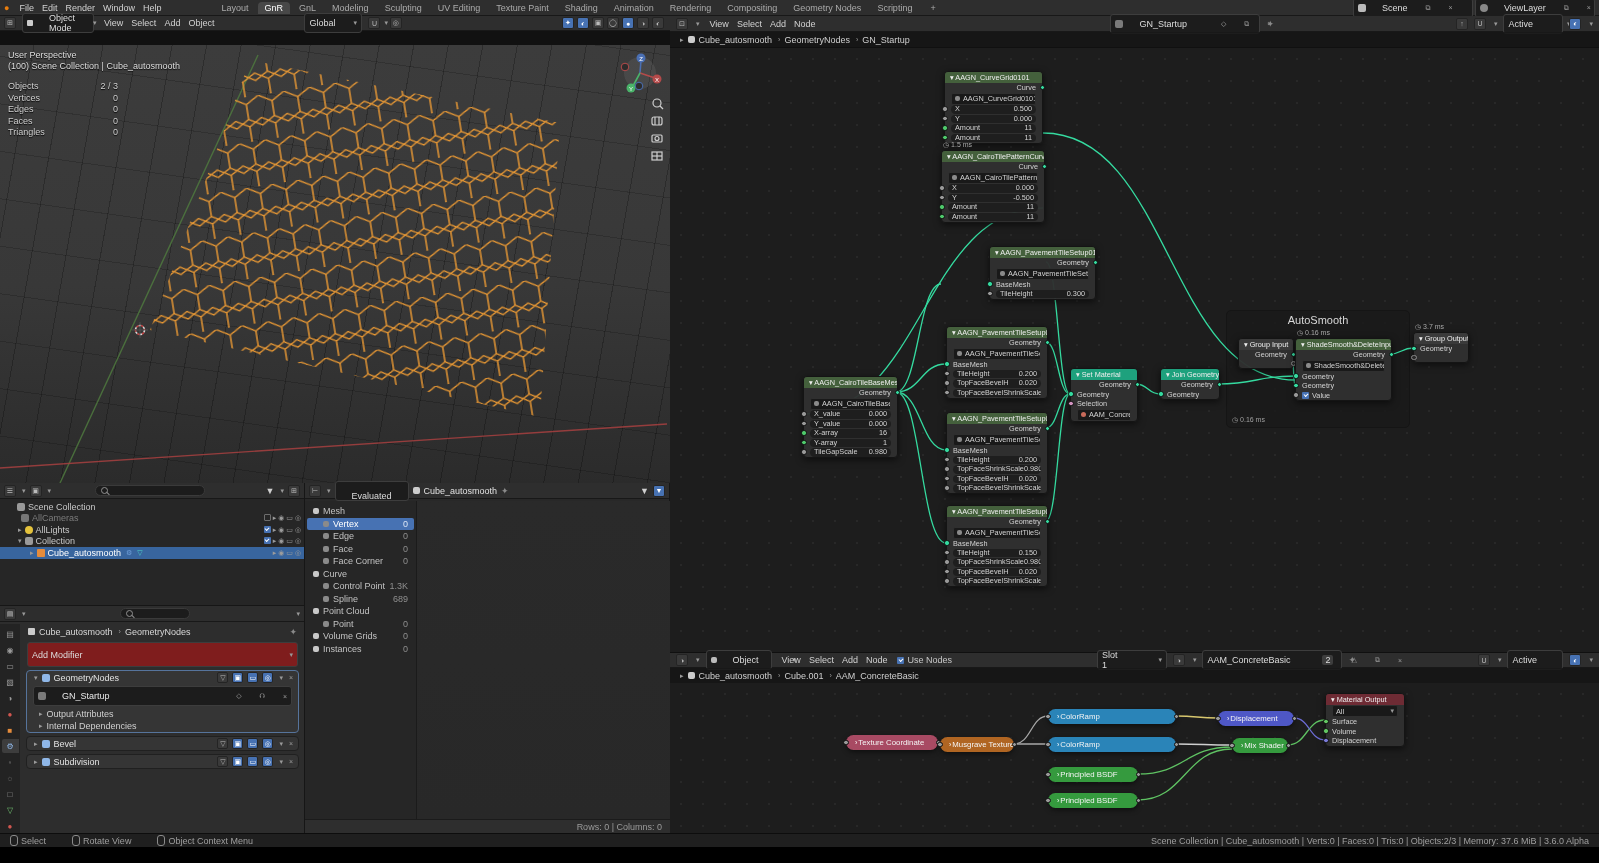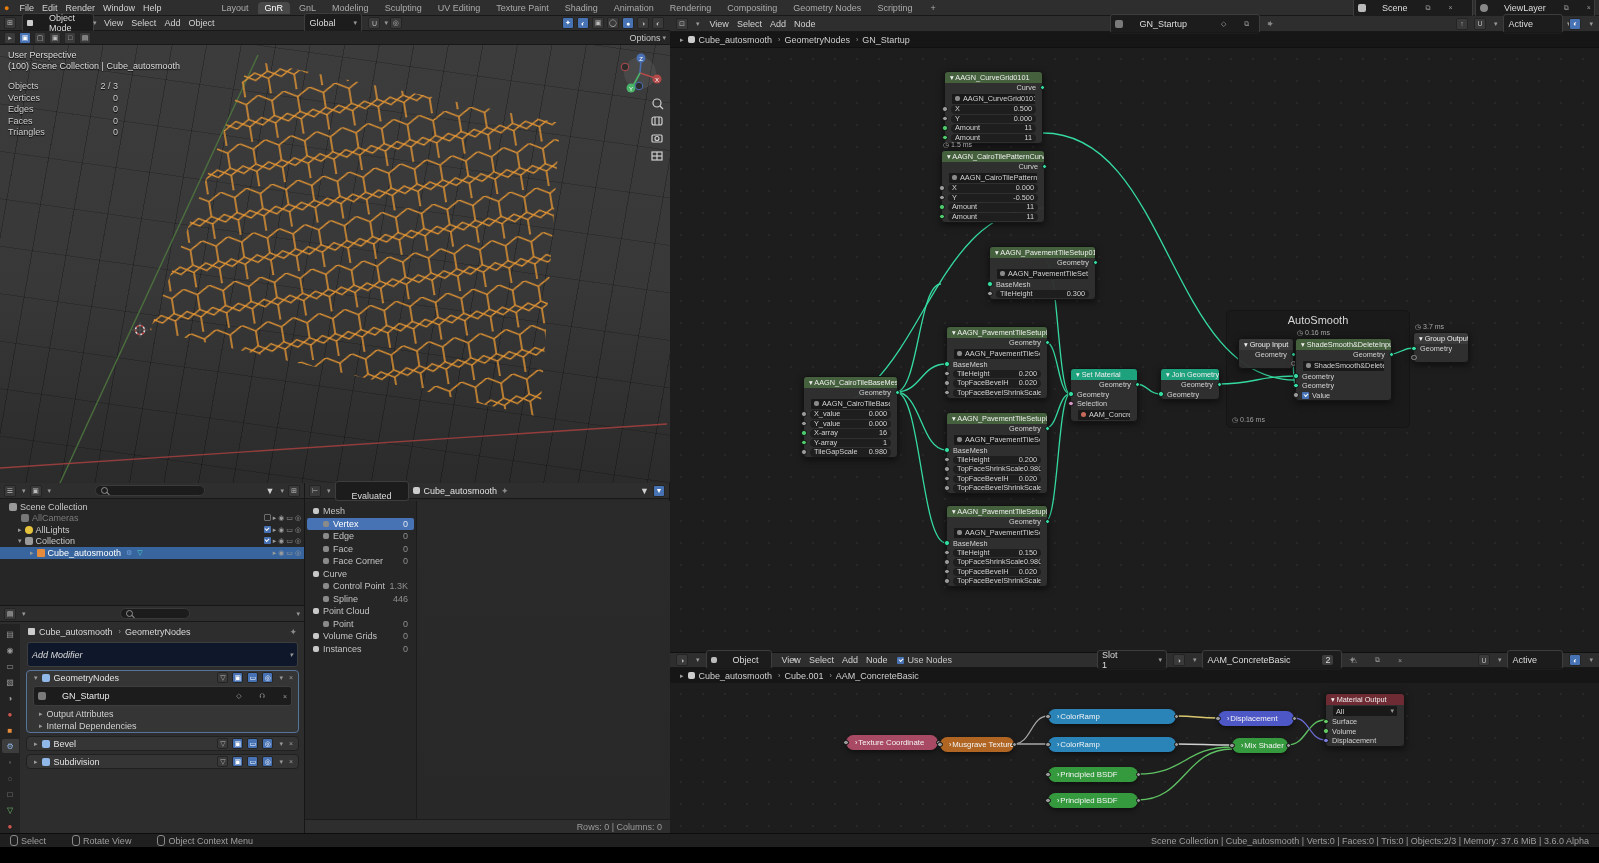--- a/index.html
+++ b/index.html
@@ -156,33 +156,20 @@
       <span class="btnic blue">✦</span>
       <span class="btnic blue">◐</span>
       <span class="btnic">▣</span>
       <span class="btnic">◯</span>
       <span class="btnic blue">●</span>
       <span class="btnic">◑</span>
       <span class="btnic">◐</span>
     </span>
   </div>
 
-  <div class="abs hdr flex" style="left:0;top:31px;width:670px;height:14px;background:#262626;gap:3px;padding:0 4px;">
-    <span class="btnic">▸</span>
-    <span class="btnic blue">▣</span>
-    <span class="btnic">▢</span>
-    <span class="btnic">▣</span>
-    <span class="btnic">□</span>
-    <span class="btnic">▤</span>
-    <span style="flex:1"></span>
-    <span class="flex">
-        <span>Options</span>
-        <span class="chev">▾</span>
-      </span>
-  </div>
 
   <div class="abs" id="viewport" style="left:0;top:45px;width:670px;height:438px;">
     <div id="vp-grid"></div>
     <svg width="670" height="438" style="position:absolute;inset:0;">
       <defs>
         <pattern id="hex" width="26" height="45" patternUnits="userSpaceOnUse" patternTransform="rotate(-9)">
           <path d="M13,0 L26,7.5 L26,22.5 L13,30 L0,22.5 L0,7.5 Z" fill="none" stroke="#f9a133" stroke-width="1.4"></path>
           <path d="M26,22.5 L39,30 L39,45 L26,52.5 L13,45 L13,30 Z" fill="none" stroke="#f9a133" stroke-width="1.4" transform="translate(-13,0)"></path>
         </pattern>
       </defs>
@@ -258,21 +245,21 @@
         <span class="chev">▾</span>
       <span class="searchbox" style="width:110px;margin-left:40px;">
           <span class="mag"></span>
         </span>
       <span style="flex:1"></span>
       <span style="color:#cfcfcf;">▼</span>
         <span class="chev">▾</span>
       <span class="btnic">⊞</span>
     </div>
     <div id="outliner-rows" style="padding-top:2px;">
-        <div class="orow" style="padding-left: 4px;">
+        <div class="orow" style="padding-left: 12px;">
           <span class="chev"></span>
           <span class="cico coll"></span>
           <span>Scene Collection</span>
           <span class="toggles"></span>
         </div>
         <div class="orow dim" style="padding-left: 16px;">
           <span class="chev"></span>
           <span class="cico cam"></span>
           <span>AllCameras</span>
           <span class="toggles">
@@ -378,21 +365,21 @@
       <div class="flex" style="height:15px;gap:4px;padding:0 6px;">
         <span class="cico mesh" style="width:7px;height:7px;background:#ccc;"></span>
         <span id="prop-crumb" class="flex" style="gap:4px;">
             <span style="color: rgb(216, 216, 216);">Cube_autosmooth</span>
             <span class="chev">›</span>
             <span style="color: rgb(216, 216, 216);">GeometryNodes</span>
           </span>
         <span style="flex:1"></span>
           <span style="color:#8a8a8a;">✦</span>
       </div>
-      <div class="field" style="margin:3px 5px;height:25px;background:#0f172a;font-style:italic;">
+      <div class="field" style="margin:3px 5px;height:25px;background:#7f1d1d;">
           <span>Add Modifier</span>
           <span style="flex:1"></span>
           <span class="chev">▾</span>
         </div>
       <div id="modifier-list">
           <div class="mpanel" style="border-color: rgb(86, 116, 156);">
             <div class="mrow">
               <span class="chev">▾</span>
               <span class="cico" style="background: rgb(143, 183, 232);"></span>
               <span style="color: rgb(226, 226, 226);">GeometryNodes</span>
@@ -499,21 +486,21 @@
           <span>Curve</span>
         </div>
         <div class="srow" style="padding-left: 16px;">
           <span class="cico" style="width: 6px; height: 6px; background: rgb(138, 138, 138);"></span>
           <span>Control Point</span>
           <span class="cnt">1.3K</span>
         </div>
         <div class="srow" style="padding-left: 16px;">
           <span class="cico" style="width: 6px; height: 6px; background: rgb(138, 138, 138);"></span>
           <span>Spline</span>
-          <span class="cnt">446</span>
+          <span class="cnt">689</span>
         </div>
         <div class="srow">
           <span class="cico" style="width: 6px; height: 6px; background: rgb(200, 200, 200);"></span>
           <span>Point Cloud</span>
         </div>
         <div class="srow" style="padding-left: 16px;">
           <span class="cico" style="width: 6px; height: 6px; background: rgb(138, 138, 138);"></span>
           <span>Point</span>
           <span class="cnt">0</span>
         </div>

